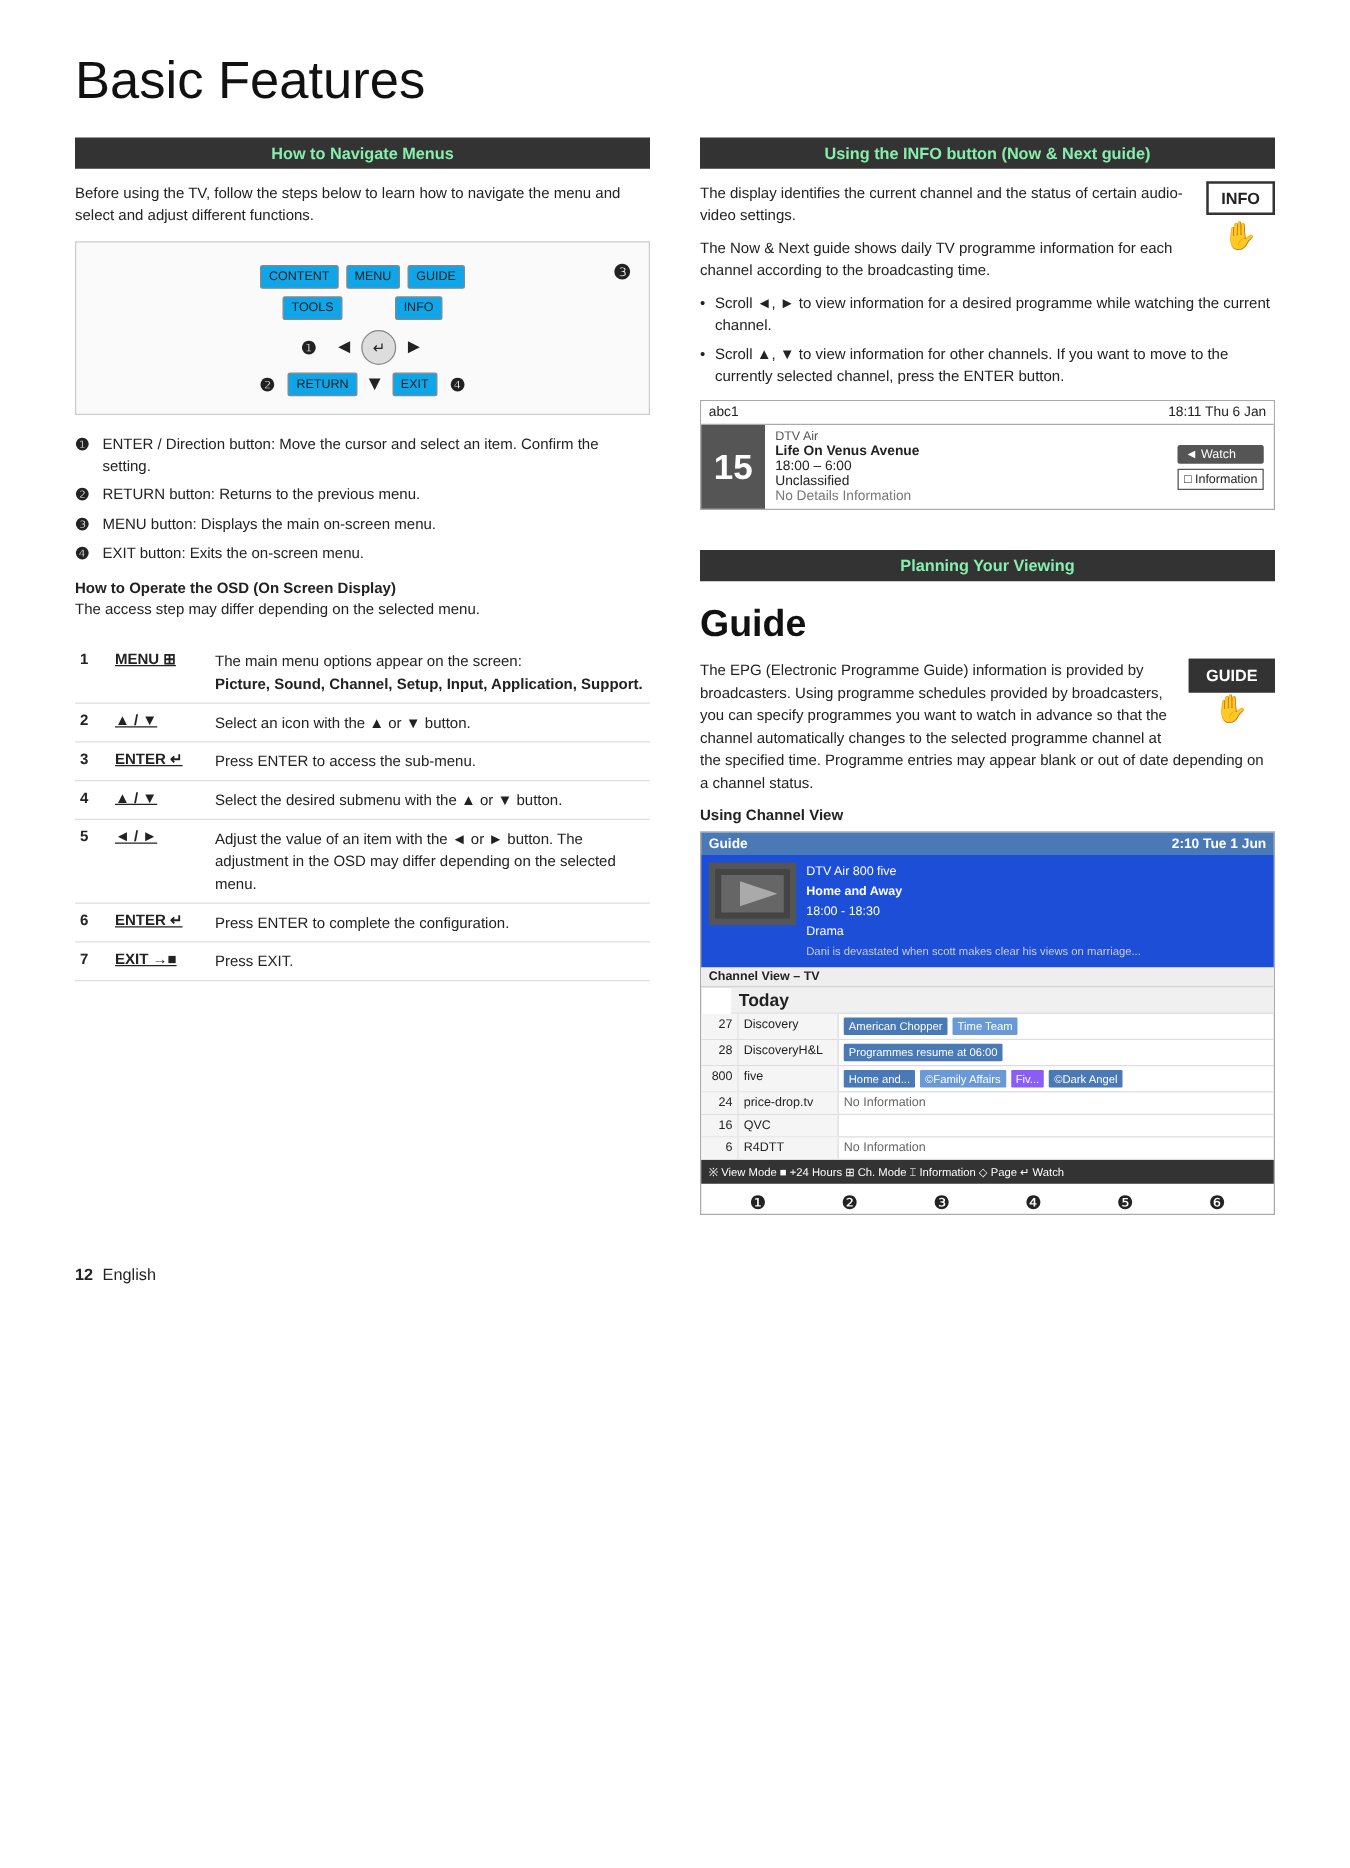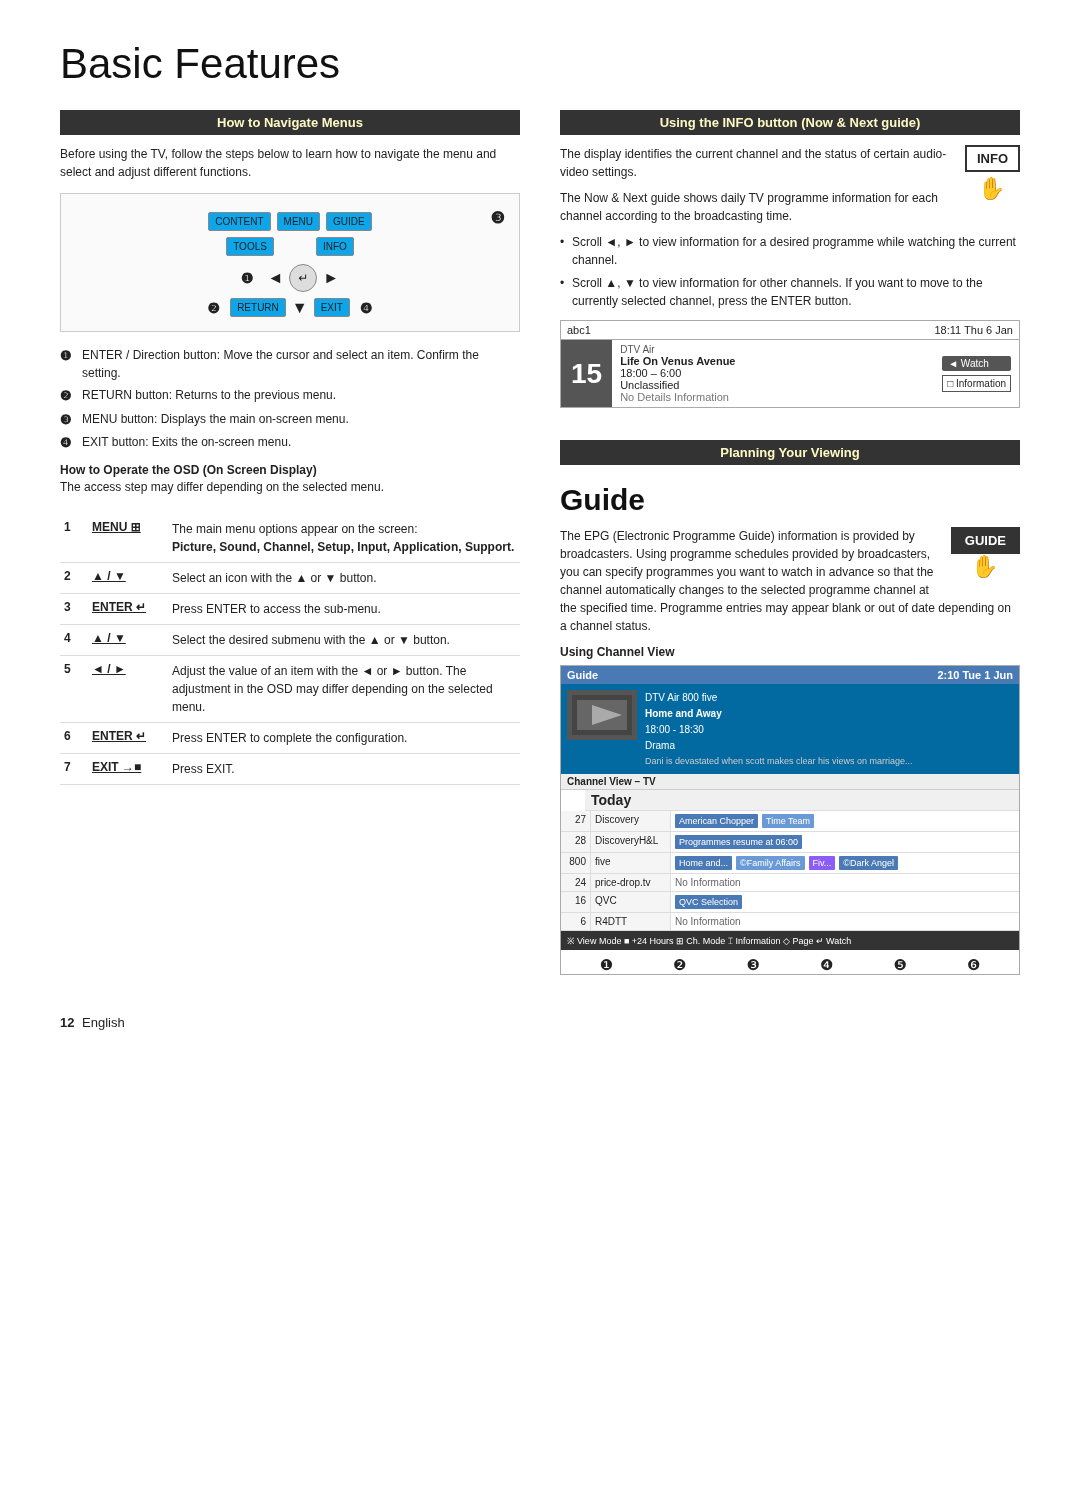--- a/index.html
+++ b/index.html
@@ -21,21 +21,21 @@
     .two-col {
       display: flex;
       gap: 40px;
     }
     .left-col { flex: 1; }
     .right-col { flex: 1; }
 
     
     .section-header {
       background: #333;
-      color: #fef9c3;
+      color: #86efac;
       text-align: center;
       font-size: 13px;
       font-weight: bold;
       padding: 5px 10px;
       margin-bottom: 10px;
     }
 
     
     .nav-intro { font-size: 12px; line-height: 1.5; margin-bottom: 12px; }
 
@@ -240,21 +240,21 @@
       background: #4a7ab5;
       color: #fff;
       display: flex;
       justify-content: space-between;
       padding: 3px 6px;
       font-size: 11px;
       font-weight: bold;
     }
     .guide-preview {
       display: flex;
-      background: #0369a1;
+      background: #1d4ed8;
       color: #fff;
       padding: 6px;
       gap: 8px;
     }
     .guide-preview-thumb {
       width: 70px;
       height: 50px;
       background: #555;
       display: flex;
       align-items: center;
@@ -551,23 +551,20 @@
         <div class="guide-channel-row">
           <div class="guide-channel-num">24</div>
           <div class="guide-channel-name">price-drop.tv</div>
           <div class="guide-channel-prog">
             <span style="font-size:10px; color:#666;">No Information</span>
           </div>
         </div>
         <div class="guide-channel-row">
           <div class="guide-channel-num">16</div>
           <div class="guide-channel-name">QVC</div>
-          <div class="guide-channel-prog">
-            <span class="prog-block">QVC Selection</span>
-          </div>
         </div>
         <div class="guide-channel-row">
           <div class="guide-channel-num">6</div>
           <div class="guide-channel-name">R4DTT</div>
           <div class="guide-channel-prog">
             <span style="font-size:10px; color:#666;">No Information</span>
           </div>
         </div>
 
         <div class="guide-footer">

